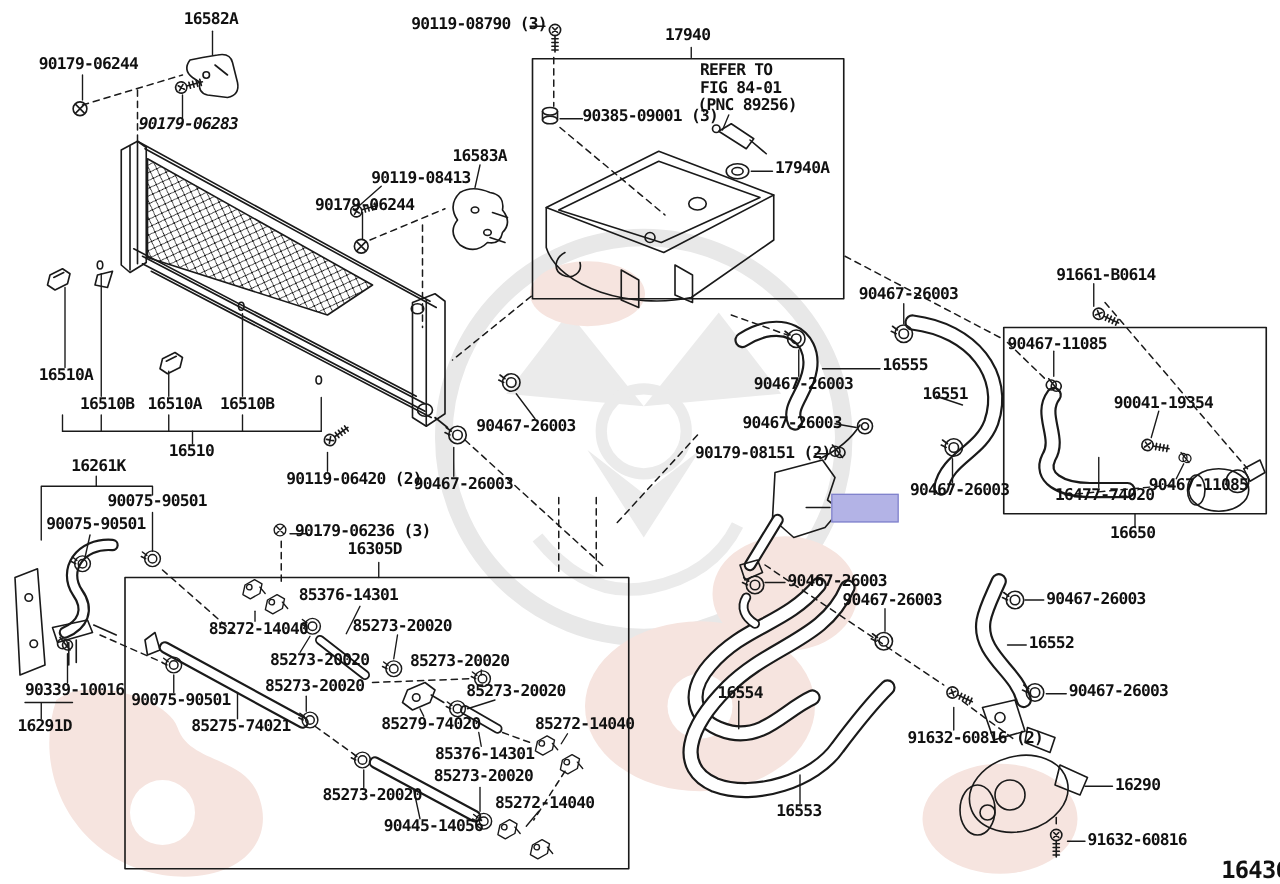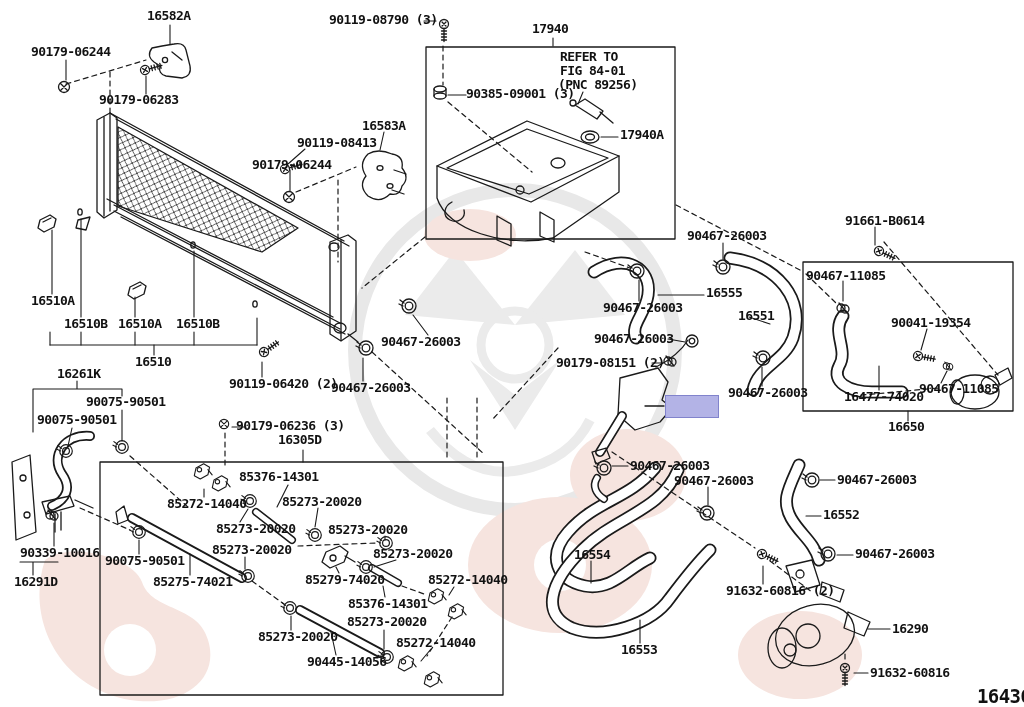--- a/index.html
+++ b/index.html
@@ -360,21 +360,21 @@
     <use href="#grommetIc" transform="translate(400,660) scale(0.85)"></use>
     <use href="#grommetIc" transform="translate(426,676) scale(0.85)"></use>
   </g>
 </svg>
 
 <div class="hl" style="left: 665px; top: 395px; width: 52px; height: 21px; background: rgb(179, 179, 230); border: 1.5px solid rgb(129, 131, 204);" title="164368"></div>
 
 <div>
       <div class="callout" style="left: 147px; top: 10px;">16582A</div>
       <div class="callout" style="left: 31px; top: 46px;">90179-06244</div>
-      <div class="callout" style="left: 99px; top: 94px;">90179-06283</div>
+      <div class="callout" style="left: 111px; top: 94px; font-style: italic;">90179-06283</div>
       <div class="callout" style="left: 329px; top: 14px;">90119-08790 (3)</div>
       <div class="callout" style="left: 532px; top: 23px;">17940</div>
       <div class="callout" style="left: 560px; top: 51px;">REFER TO</div>
       <div class="callout" style="left: 560px; top: 65px;">FIG 84-01</div>
       <div class="callout" style="left: 558px; top: 79px;">(PNC 89256)</div>
       <div class="callout" style="left: 466px; top: 88px;">90385-09001 (3)</div>
       <div class="callout" style="left: 620px; top: 129px;">17940A</div>
       <div class="callout" style="left: 362px; top: 120px;">16583A</div>
       <div class="callout" style="left: 297px; top: 137px;">90119-08413</div>
       <div class="callout" style="left: 252px; top: 159px;">90179-06244</div>

